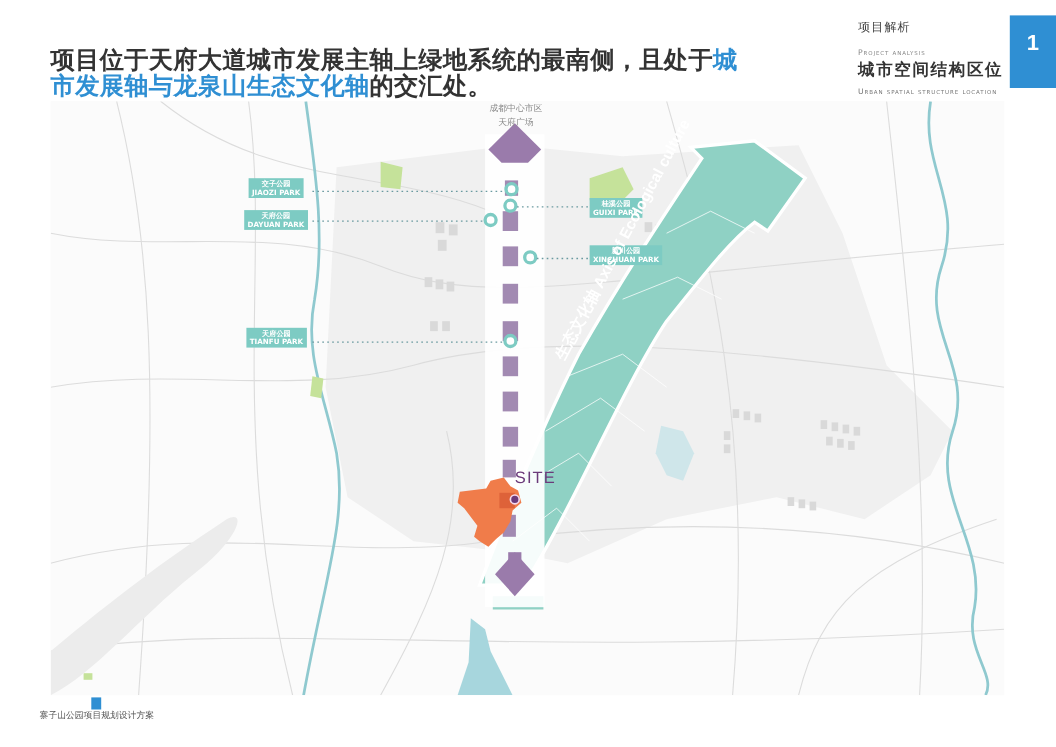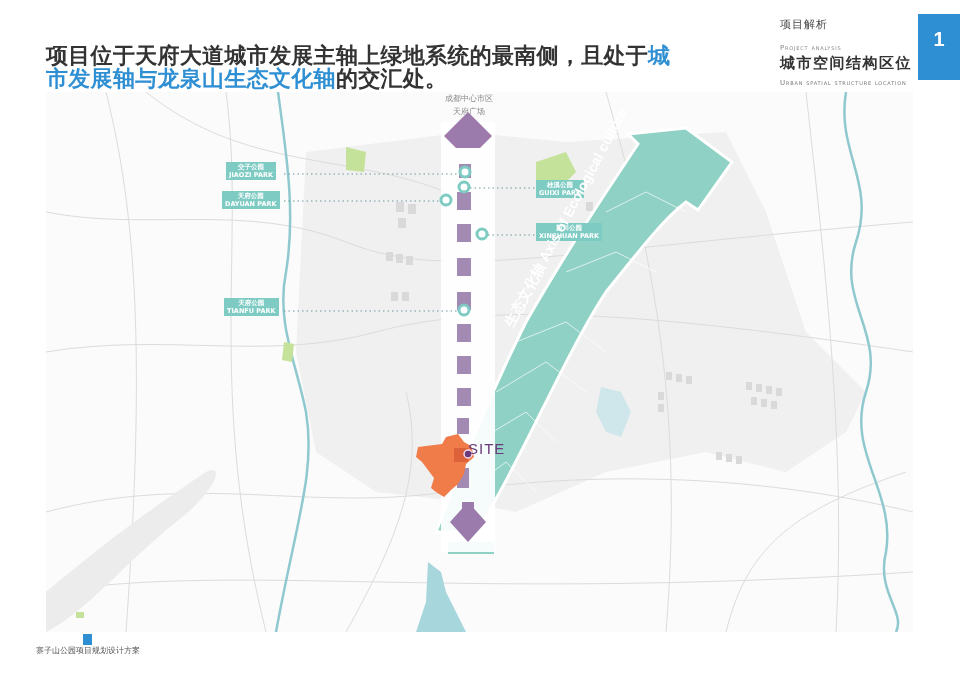--- a/index.html
+++ b/index.html
@@ -9,21 +9,21 @@
   .sec-block{position:absolute;right:48px;top:17px;color:#555;}
   .sec-cn{font-size:11px;letter-spacing:1px;color:#444;}
   .sec-en{font-size:7px;letter-spacing:0.8px;color:#888;font-variant:small-caps;margin-top:12px;}
   .sub-cn{font-size:15px;color:#333;margin-top:2px;letter-spacing:1.5px;font-weight:bold;}
   .sub-en{font-size:7px;letter-spacing:0.8px;color:#777;font-variant:small-caps;margin-top:6px;}
   .page-num{position:absolute;left:918px;top:14px;width:42px;height:66px;background:#2f8fd3;color:#fff;font-size:20px;font-weight:bold;display:flex;align-items:flex-start;justify-content:center;padding-top:14px;box-sizing:border-box;font-family:"Liberation Sans",sans-serif;}
   .map{position:absolute;left:46px;top:92px;width:867px;height:540px;background:#fbfbfb;overflow:hidden;}
   .map svg{position:absolute;left:0;top:0;}
   .city-label{position:absolute;left:378px;top:0px;width:90px;text-align:center;font-size:8px;line-height:13px;color:#8b8b8b;}
   .park-tag{position:absolute;background:#7dcbc3;color:#fff;font-size:6.5px;line-height:8px;text-align:center;padding:1px 3px;font-weight:bold;white-space:nowrap;}
-  .site-label{position:absolute;left:422px;top:334px;font-size:15px;color:#6b3a7a;letter-spacing:1px;font-family:"Liberation Sans",sans-serif;margin-top:14px;}
+  .site-label{position:absolute;left:422px;top:334px;font-size:15px;color:#6b3a7a;letter-spacing:1px;font-family:"Liberation Sans",sans-serif;}
   .footer{position:absolute;left:36px;top:634px;font-size:8px;color:#555;display:flex;align-items:center;flex-direction:column;}
   .footer .mark{width:9px;height:11px;background:#2f8fd3;margin-right:1px;}
 </style>
 </head>
 <body>
 
 <div class="headline">
   <span>项目位于天府大道城市发展主轴上绿地系统的最南侧，且处于</span><span class="hl">城市发展轴与龙泉山生态文化轴</span><span>的交汇处。</span>
 </div>
 

